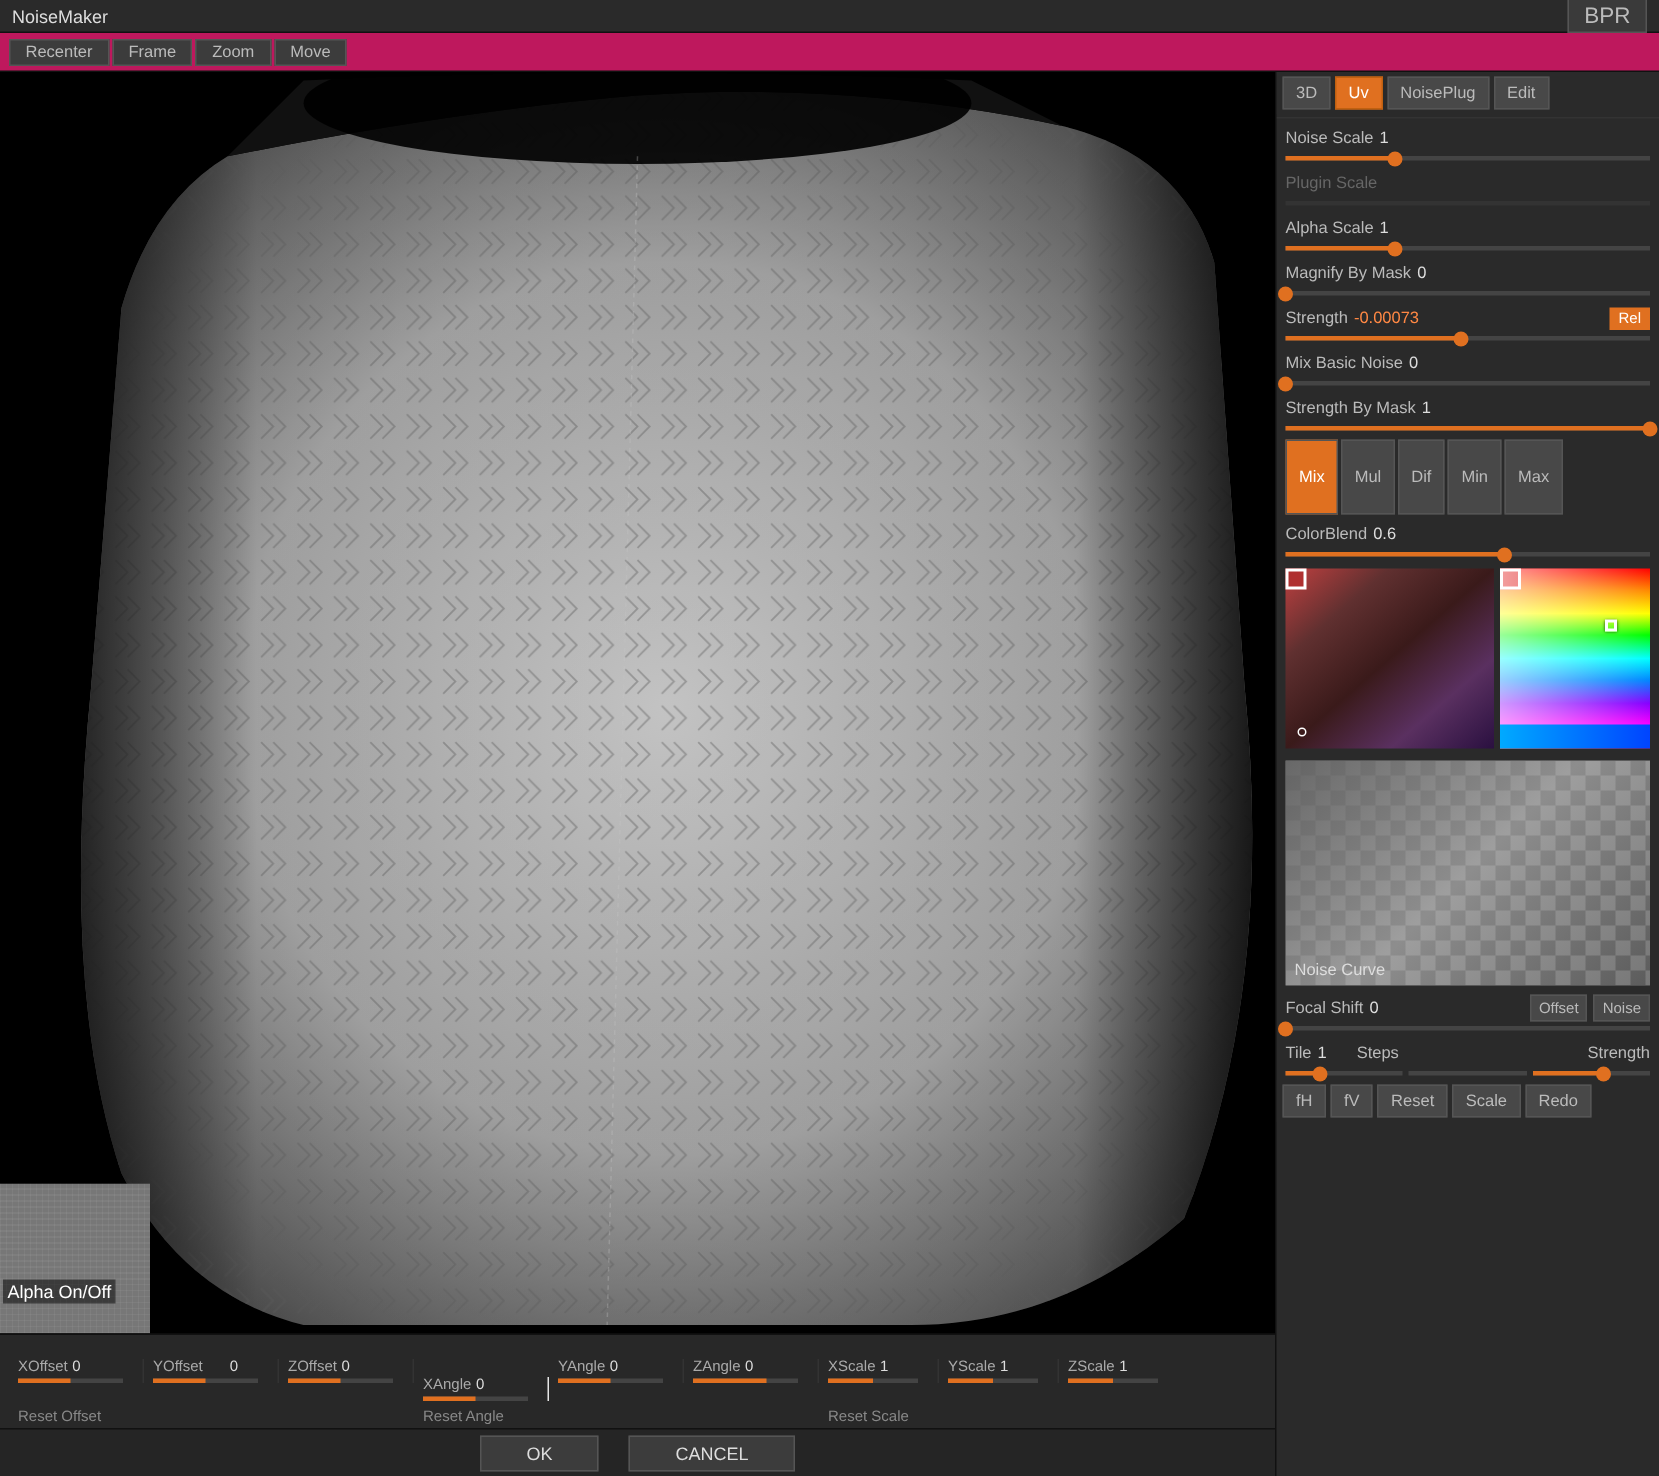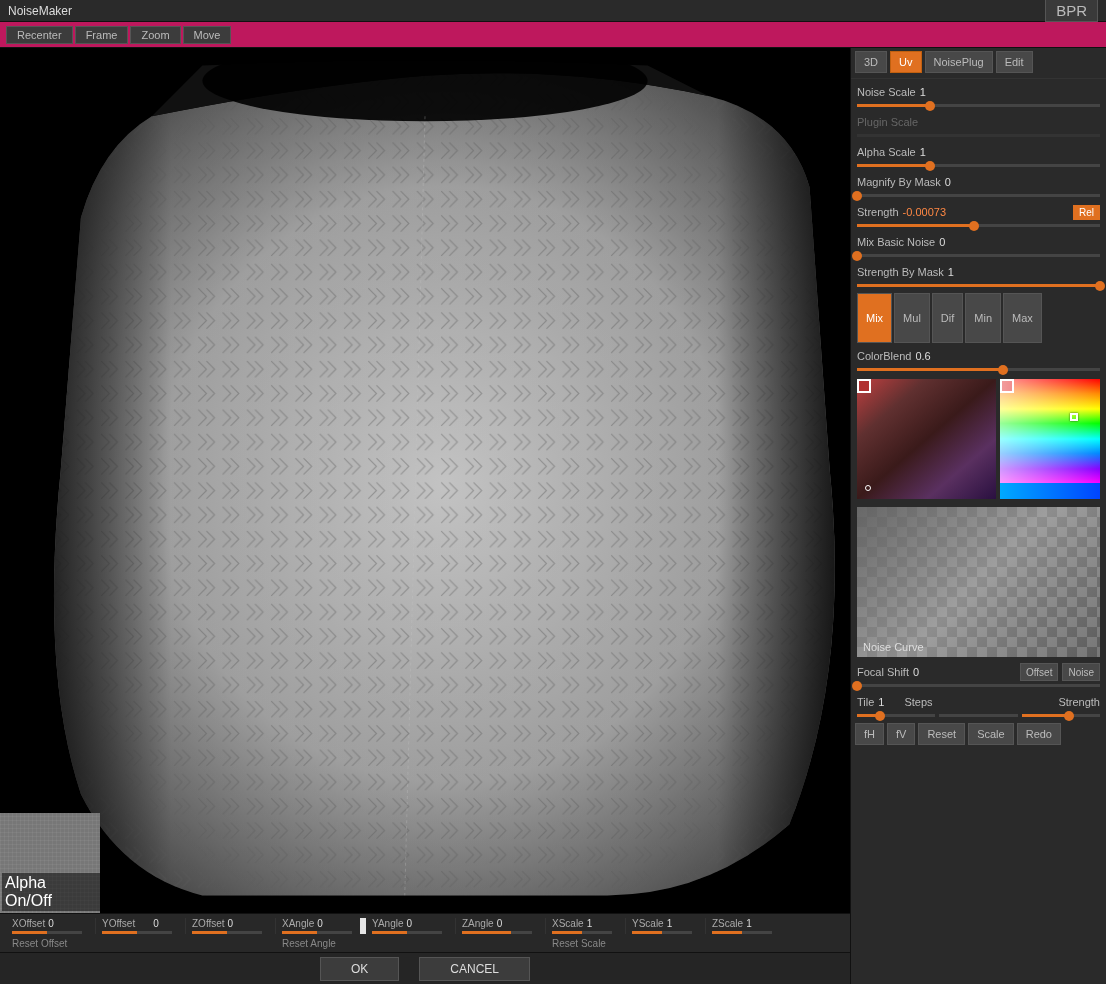--- a/index.html
+++ b/index.html
@@ -57,24 +57,24 @@
       position: absolute;
       bottom: 0;
       left: 0;
       width: 100px;
       height: 100px;
       background: #555;
       overflow: hidden;
     }
     #alpha-preview-label {
       position: absolute;
-      bottom: 2px;
+      bottom: 20px;
       left: 2px;
       color: #fff;
-      font-size: 16px;
+      font-size: 12px;
       background: rgba(0,0,0,0.5);
       padding: 1px 3px;
     }
 
     
     #right-panel {
       width: 256px;
       background: #2a2a2a;
       border-left: 1px solid #111;
       display: flex;
@@ -375,21 +375,21 @@
           <div style="min-width:90px; padding:0 6px; border-right:1px solid #333;">
             <div style="display:flex; align-items:center;">
               <span style="color:#aaa;font-size:10px;">ZOffset</span>
               <span style="color:#ddd;font-size:10px;margin-left:3px;">0</span>
             </div>
             <div style="width:70px;height:3px;background:#444;margin-top:2px;position:relative;">
               <div style="width:50%;height:100%;background:#e07020;"></div>
             </div>
           </div>
 
-          <div style="min-width:90px; padding:0 6px; border-right:6px solid #e5e5e5;">
+          <div style="min-width:90px; padding:0 6px; border-right:1px solid #e5e5e5;margin-top:24px;">
             <div style="display:flex; align-items:center;">
               <span style="color:#aaa;font-size:10px;">XAngle</span>
               <span style="color:#ddd;font-size:10px;margin-left:3px;">0</span>
             </div>
             <div style="width:70px;height:3px;background:#444;margin-top:2px;position:relative;">
               <div style="width:50%;height:100%;background:#e07020;"></div>
             </div>
           </div>
 
           <div style="min-width:90px; padding:0 6px; border-right:1px solid #333;">

